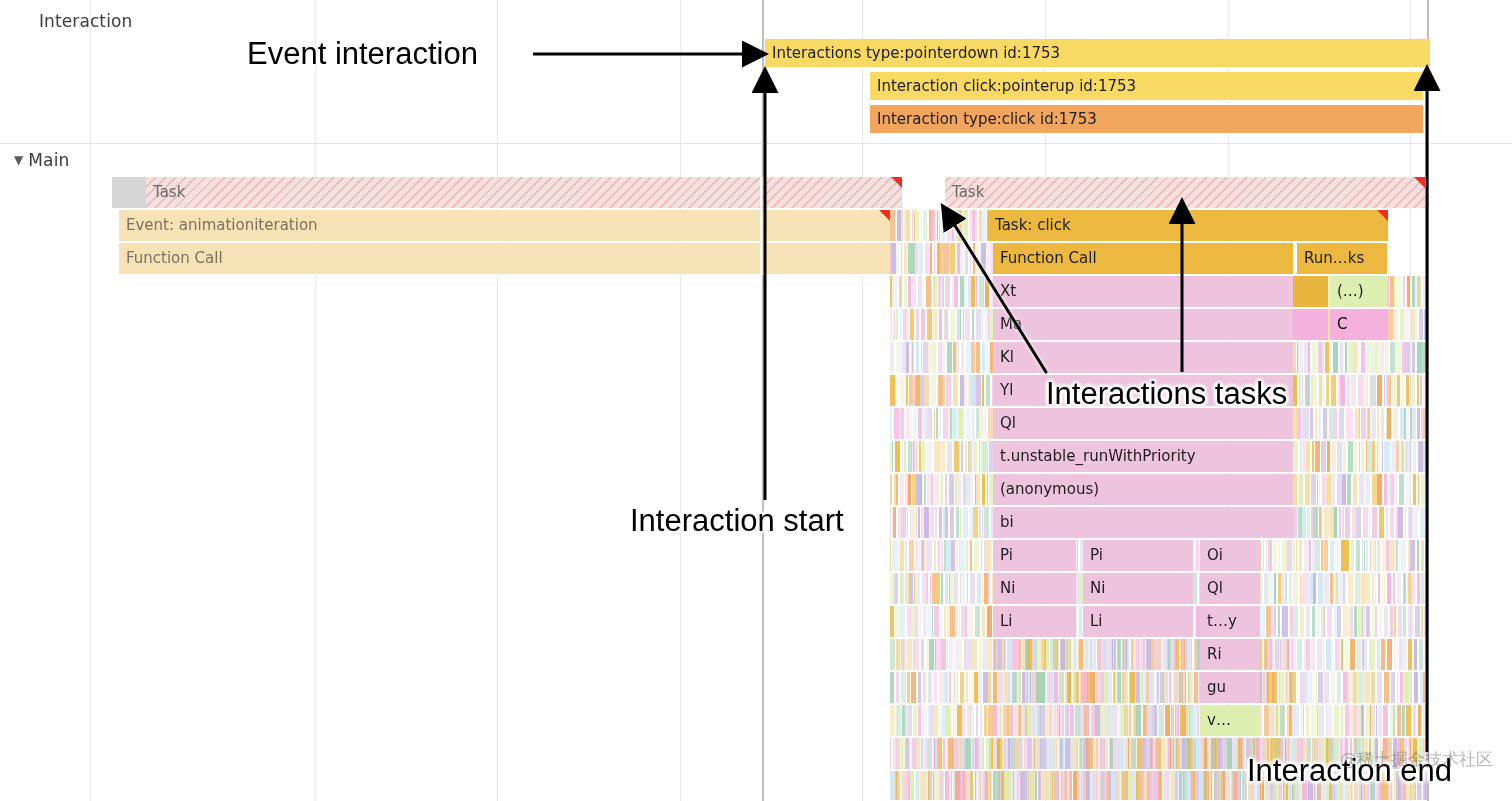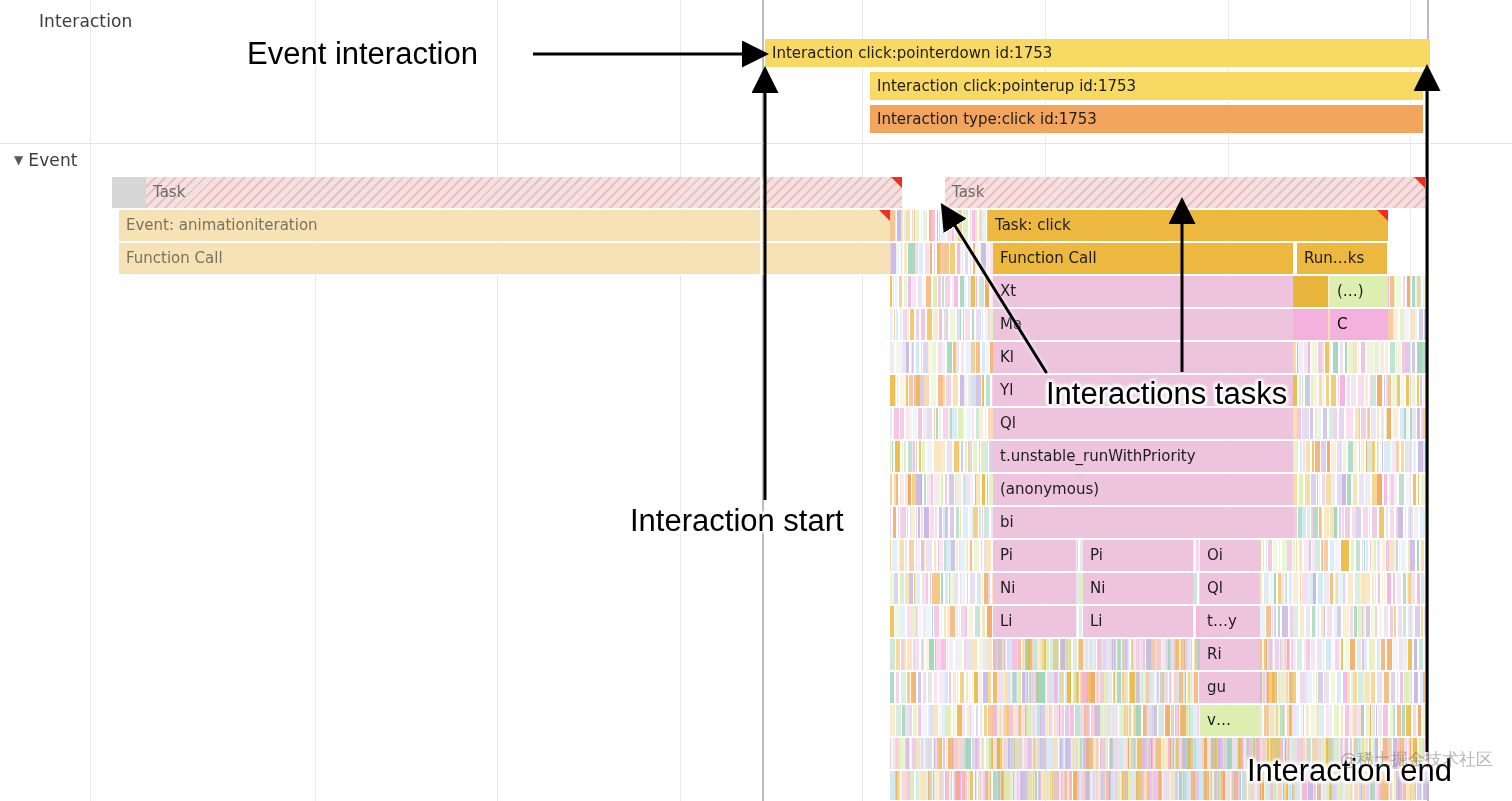--- a/index.html
+++ b/index.html
@@ -84,32 +84,32 @@
       <div class="gridline strong" style="left: 1427px; width: 2px; background: rgb(189, 189, 189);"></div>
     </div>
 
   <div class="track-label" style="left:39px;top:11px;">
     <span>Interaction</span>
   </div>
   <div class="track-sep" style="top:143px;"></div>
 
   <div id="interaction-bars">
       <div class="bar interaction-warn" style="left: 765px; top: 39px; width: 665px; height: 29px;">
-        <span>Interaction click:pointerdown id:1753</span>
+        <span>Interactions type:pointerdown id:1753</span>
       </div>
       <div class="bar interaction-warn" style="left: 870px; top: 72px; width: 553px; height: 29px;">
         <span>Interaction click:pointerup id:1753</span>
       </div>
       <div class="bar interaction-bad" style="left: 870px; top: 105px; width: 553px; height: 29px;">
         <span>Interaction type:click id:1753</span>
       </div>
     </div>
 
   <div class="track-label" style="left:14px;top:150px;">
-    <span class="caret">▼</span><span>Event</span>
+    <span class="caret">▼</span><span>Main</span>
   </div>
 
   <div id="noise">
       <div class="stripes" style="left: 890px; top: 210px; width: 103px; height: 31px;">
         <i style="left: 0px; width: 5px; background: rgb(242, 165, 92); opacity: 0.65;"></i>
         <i style="left: 5px; width: 1px; background: rgb(220, 239, 177); opacity: 0.62;"></i>
         <i style="left: 7px; width: 4px; background: rgb(199, 182, 224); opacity: 0.94;"></i>
         <i style="left: 11px; width: 2px; background: rgb(236, 184, 63); opacity: 0.4;"></i>
         <i style="left: 14px; width: 2px; background: rgb(207, 231, 245); opacity: 0.61;"></i>
         <i style="left: 16px; width: 4px; background: rgb(236, 184, 63); opacity: 0.47;"></i>

